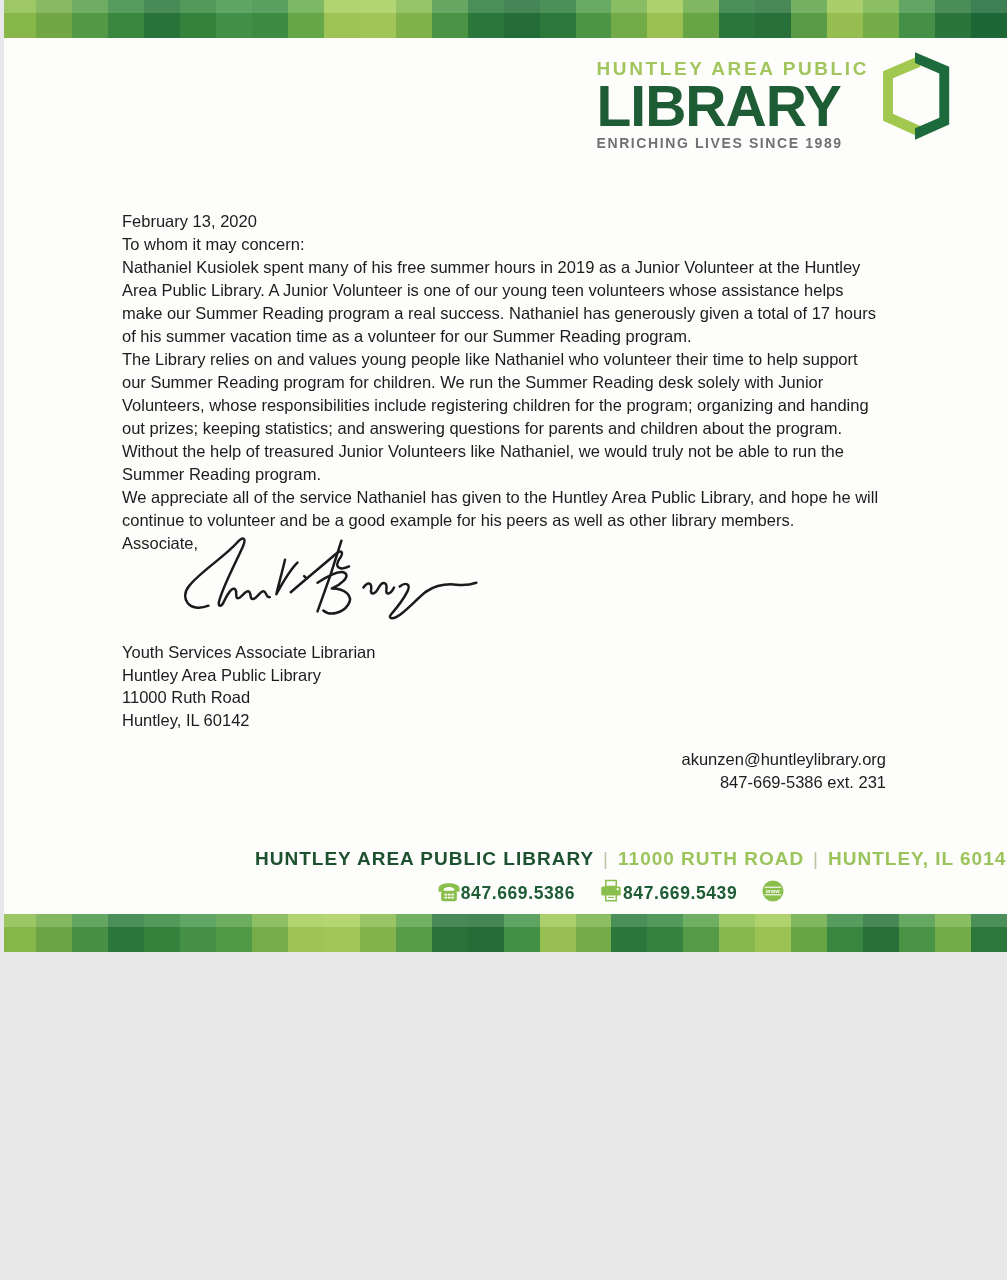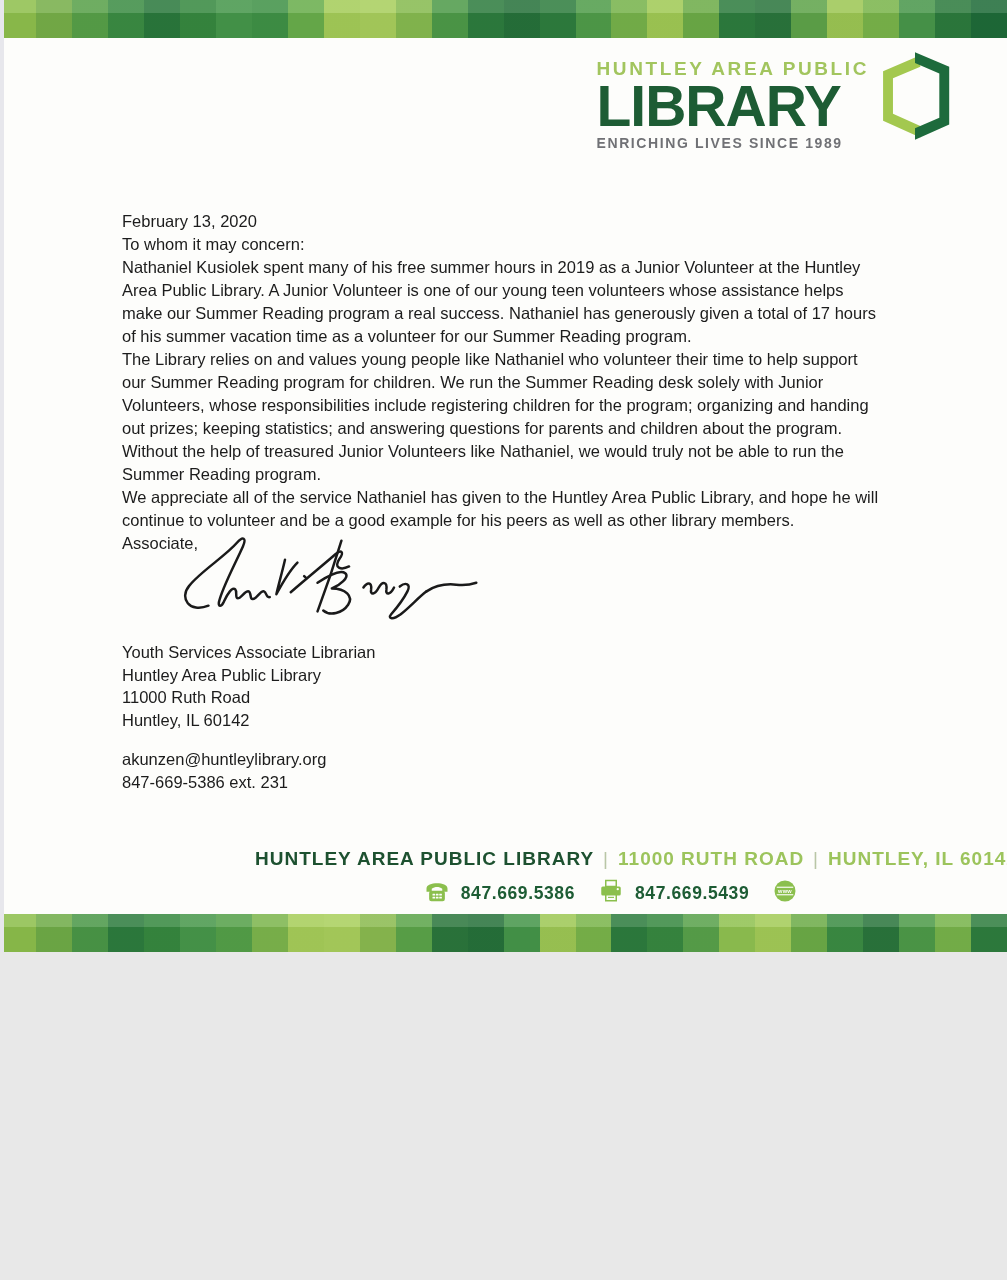--- a/index.html
+++ b/index.html
@@ -35,32 +35,32 @@
   .salutation{margin-top:71px;}
   .para1{margin-top:22px;}
   .para2{margin-top:18px;}
   .para3{margin-top:17px;}
   .closing{margin-top:16px;}
   .signature-wrap{height:63px;position:relative;}
   .signature-svg{position:absolute;left:52px;top:-22px;}
   .signer-name{margin-top:0;}
   .signer-block{margin-top:23px;}
   .signer-block div{line-height:22.5px;}
-  .contact-block{margin-top:17px;}
+  .contact-block{margin-top:17px;text-align:right;}
   .contact-block div{line-height:22.5px;}
 
   
   .footer{position:absolute;left:255px;right:40px;bottom:44px;text-align:center;z-index:5;}
   .footer-line1{font-size:19px;font-weight:bold;letter-spacing:1px;white-space:nowrap;}
   .footer-name{color:#1d5130;}
   .footer-sep{color:#b9c6a6;font-weight:normal;padding:0 9px;}
   .footer-green{color:#9cc45c;}
   .footer-line2{margin-top:9px;display:flex;justify-content:center;align-items:center;gap:10px;
     font-size:17.5px;font-weight:bold;letter-spacing:0.6px;color:#1d5c34;white-space:nowrap;}
-  .footer-item{display:flex;align-items:center;gap:12px;}
+  .footer-item{display:flex;align-items:center;gap:0;}
   .footer-item + .footer-item{margin-left:14px;}
   .icon{display:inline-block;vertical-align:middle;}
 </style>
 </head>
 <body>
 
 <div class="page">
 
   <div class="mosaic mosaic-top">
       <div class="cell" style="background: rgb(142, 191, 76);"></div>

